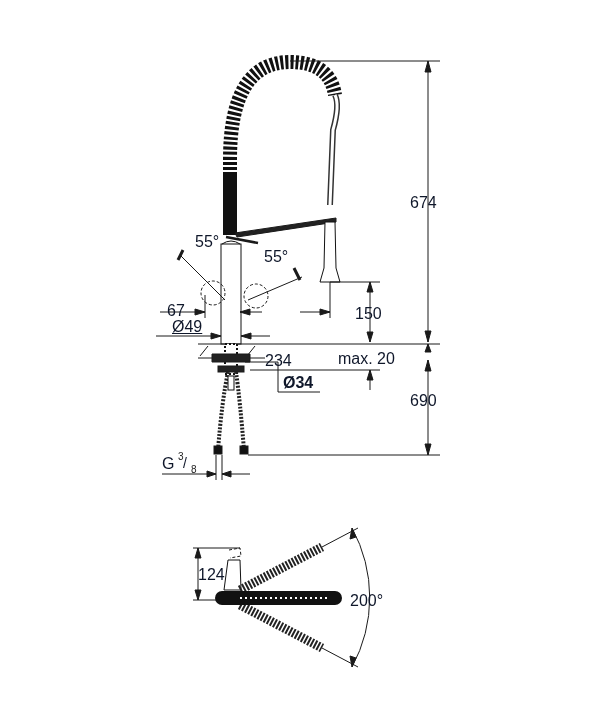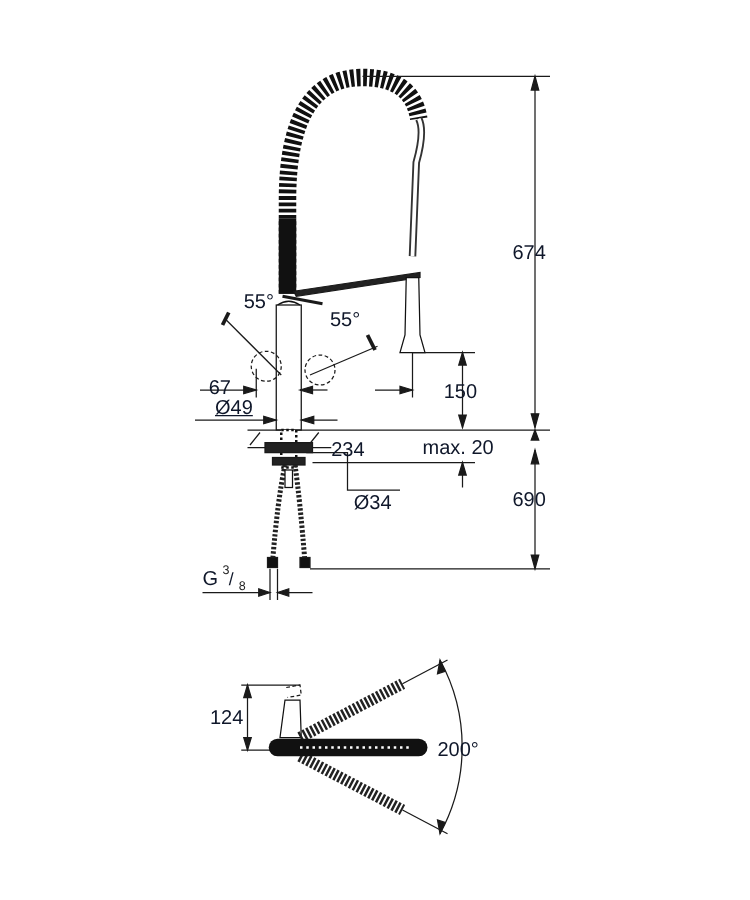--- a/index.html
+++ b/index.html
@@ -122,21 +122,21 @@
 </svg>
 
 <div class="lbl" style="left:410px;top:195px;">674</div>
 <div class="lbl" style="left:195px;top:234px;">55°</div>
 <div class="lbl" style="left:264px;top:249px;">55°</div>
 <div class="lbl" style="left:167px;top:303px;">67</div>
 <div class="lbl" style="left:172px;top:319px;text-decoration:underline;">Ø49</div>
 <div class="lbl" style="left:265px;top:305px;margin-top:48px;">234</div>
 <div class="lbl" style="left:355px;top:306px;">150</div>
 <div class="lbl" style="left:338px;top:351px;">max. 20</div>
-<div class="lbl" style="left:283px;top:395px;">Ø34</div>
+<div class="lbl" style="left:283px;top:375px;font-weight:bold;">Ø34</div>
 <div class="lbl" style="left:410px;top:393px;">690</div>
 <div class="lbl" style="left:162px;top:456px;">G</div>
 <div class="sup" style="left:178px;top:452px;">3</div>
 <div class="lbl" style="left:183px;top:456px;font-size:14px;">/</div>
 <div class="sup" style="left:191px;top:465px;">8</div>
 
-<div class="lbl" style="left:168px;top:567px;">124</div>
+<div class="lbl" style="left:198px;top:567px;">124</div>
 <div class="lbl" style="left:350px;top:593px;">200°</div>
 
 </body></html>

